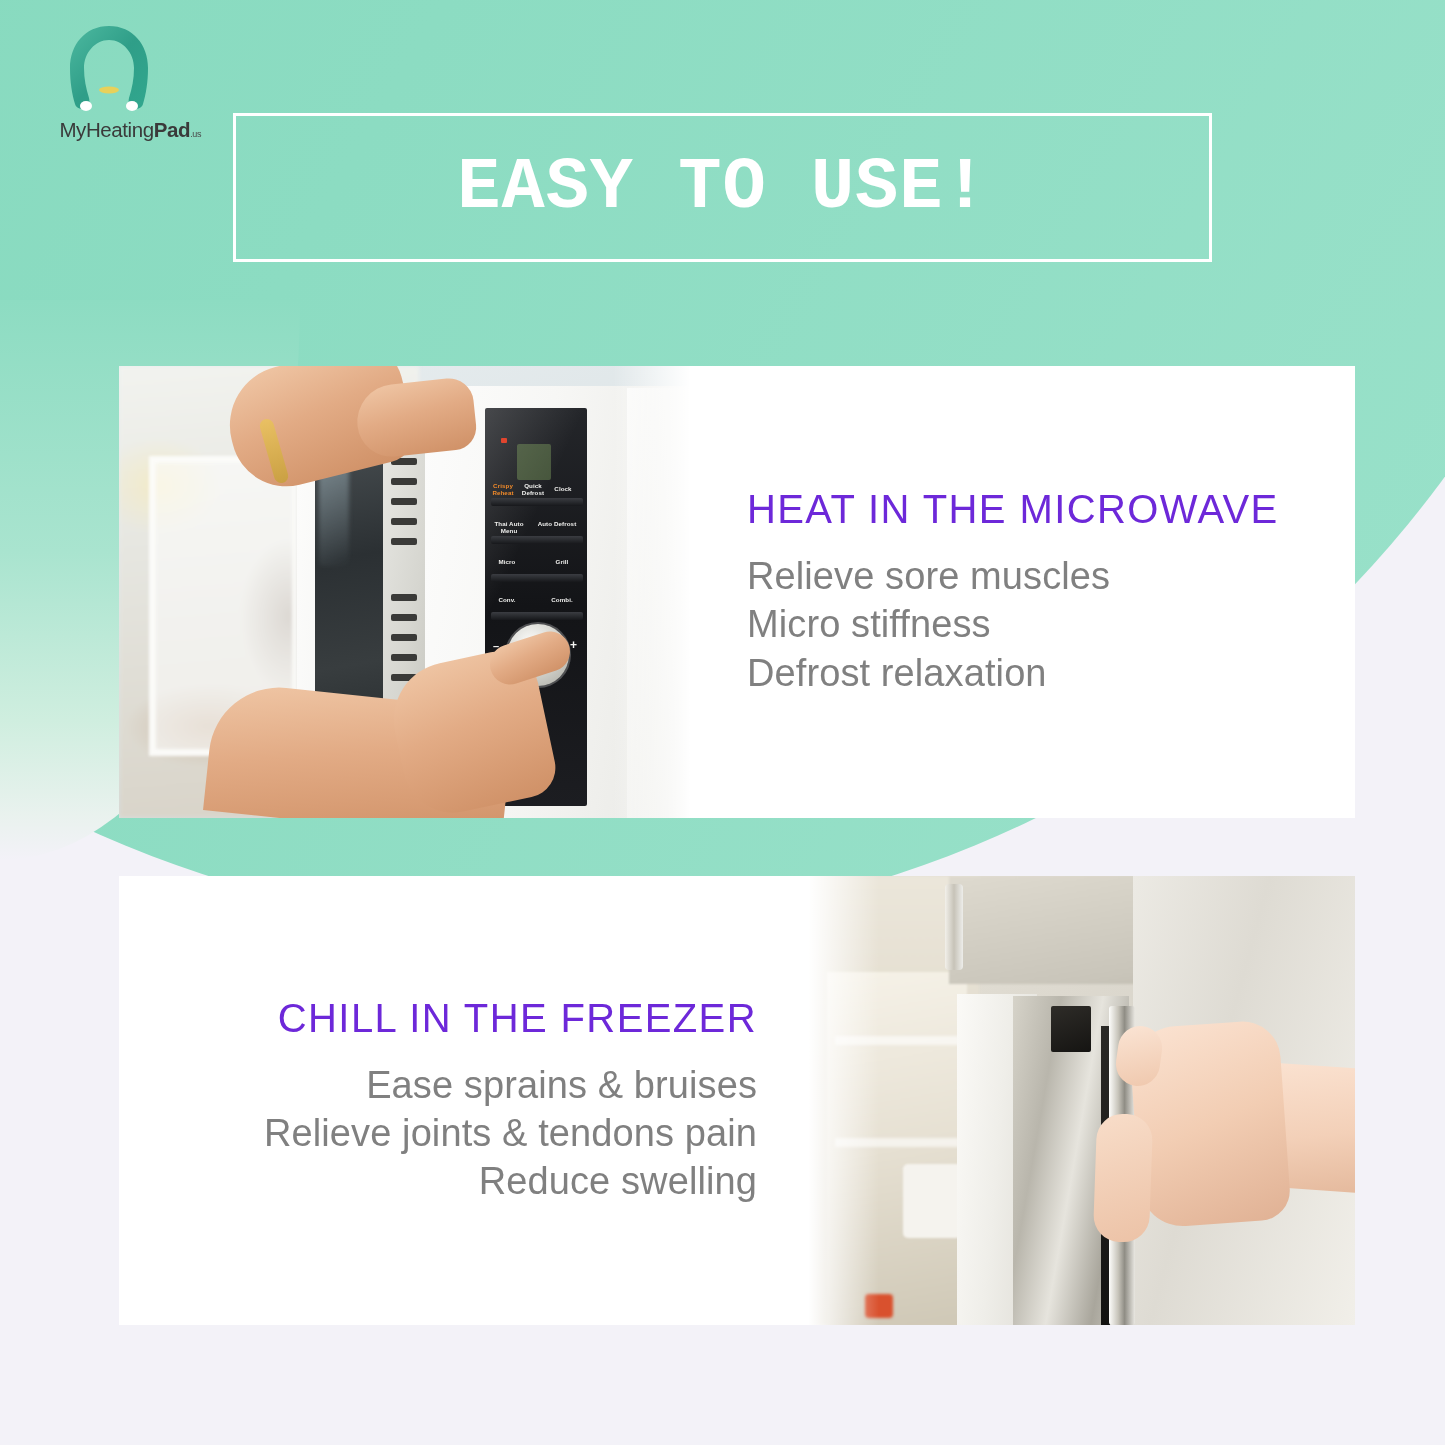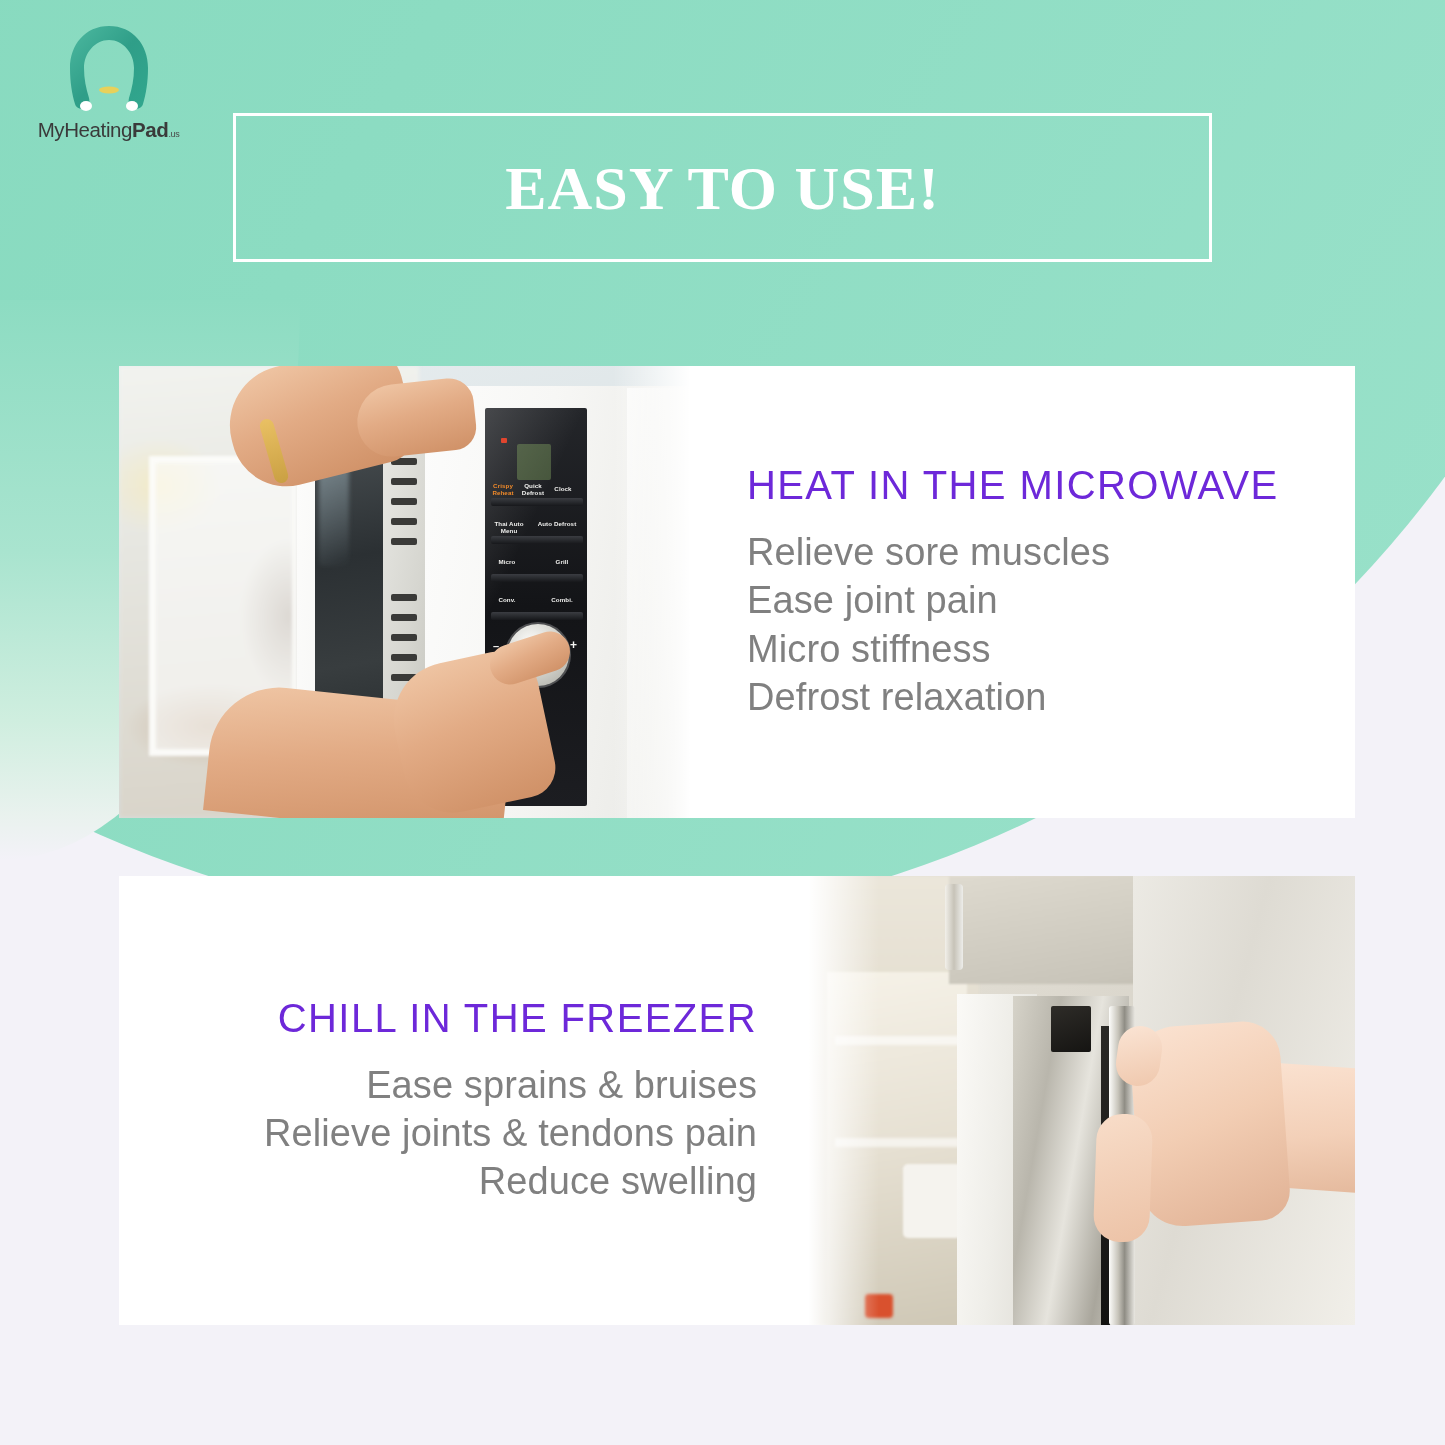--- a/index.html
+++ b/index.html
@@ -44,46 +44,46 @@
     width:185px; height:125px;
     z-index:6;
   }
   .logo-mark{
     position:absolute; left:47px; top:0;
     width:92px; height:90px;
   }
   .logo-word{
     position:absolute; left:0; top:96px;
     width:185px;
-    text-align:center;
+    text-align:right;
     font-size:20.5px;
     letter-spacing:-0.4px;
     color:#3a3a3a;
     white-space:nowrap;
   }
   .logo-word .lw-b{ font-weight:bold; }
   .logo-word .lw-tld{ font-size:9px; color:#4a4a4a; vertical-align:baseline; }
 
   
   .title-frame{
     position:absolute;
     left:233px; top:113px;
     width:979px; height:149px;
     border:3px solid #ffffff;
     z-index:5;
     display:flex; align-items:center; justify-content:center;
   }
   .title-text{
-    font-size:62px;
+    font-size:72px;
     font-weight:bold;
     color:#ffffff;
     letter-spacing:1px;
     line-height:1;
     white-space:nowrap;
-    font-family:Liberation Serif, serif;
+    font-family:Liberation Mono, monospace;
   }
 
   
   .card{
     position:absolute;
     background:#ffffff;
     display:flex;
     z-index:4;
     overflow:hidden;
   }
@@ -438,21 +438,20 @@
     <div class="mw-hand-bot skin"></div>
     <div class="mw-finger skin"></div>
 
     <div class="mw-photo-fade"></div>
   </div>
 
   <div class="card-text">
     <div class="card-heading">HEAT IN THE MICROWAVE</div>
     <ul class="card-list">
       <li>Relieve sore muscles</li>
-      <li>Ease joint pain</li>
       <li>Micro stiffness</li>
       <li>Defrost relaxation</li>
     </ul>
   </div>
 </div>
 
 <div class="card card-2">
 
   <div class="card-text">
     <div class="card-heading">CHILL IN THE FREEZER</div>

